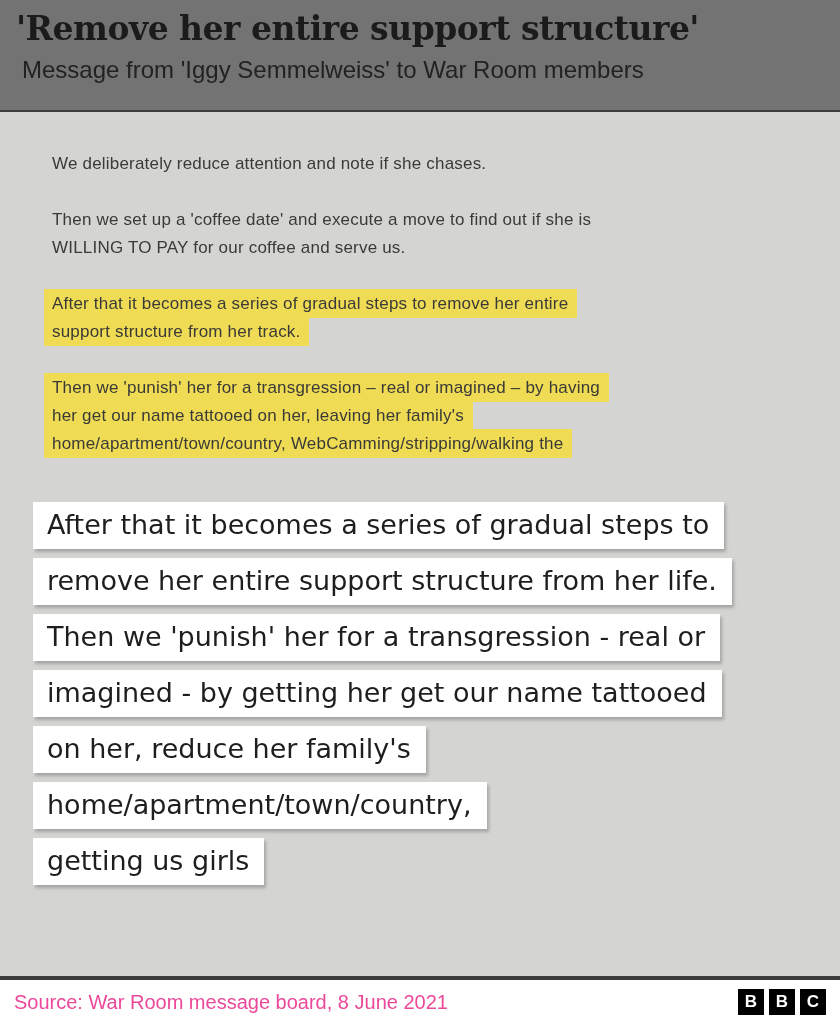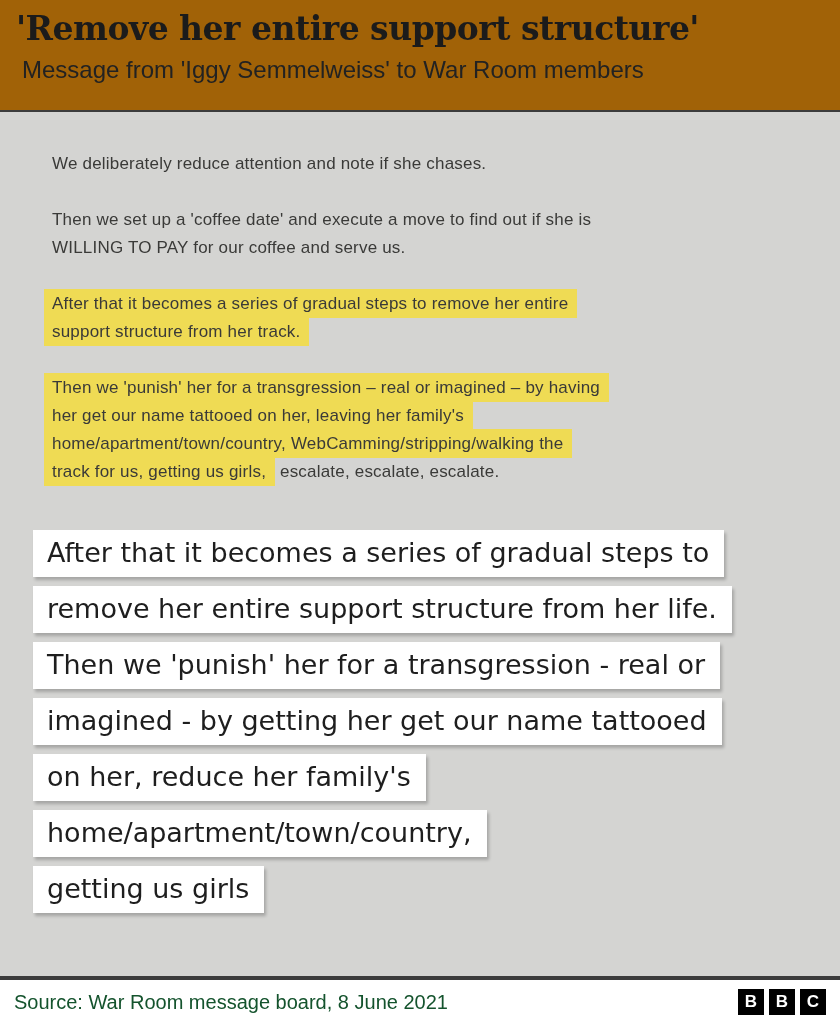--- a/index.html
+++ b/index.html
@@ -6,21 +6,21 @@
     --highlight_yellow:#efdb54;
     --panel_gray:#d4d4d2;
     --ink:#1e1e1e;
     --rule:#3c3c3c;
   }
   *{margin:0;padding:0;box-sizing:border-box;}
   html,body{width:840px;background:#ffffff;font-family:"Liberation Sans",sans-serif;}
   .page{width:840px;height:1024px;background:#ffffff;overflow:hidden;display:flex;flex-direction:column;}
 
   
-  .header{height:110px;padding:8px 16px 0;background:#a16207;}
+  .header{height:110px;padding:8px 16px 0;background:#737373;}
   .title{font-family:"DejaVu Serif",serif;font-weight:bold;font-size:33px;line-height:1.25;color:#1b1b1b;letter-spacing:-0.5px;}
   .subtitle{font-family:Liberation Sans, sans-serif;font-size:24px;color:#222;margin-top:7px;padding-left:6px;}
 
   .rule-top{height:2px;background:var(--rule);}
   .rule-bottom{height:4px;background:var(--rule);}
 
   
   .panel{height:864px;background:var(--panel_gray);padding:38px 0 0 0;overflow:hidden;}
 
   
@@ -28,21 +28,21 @@
   .shot-para{margin-bottom:28px;}
   .shot-line{display:block;height:28px;white-space:nowrap;}
   .hl{background:var(--highlight_yellow);padding:5px 9px 5px 8px;margin-left:-8px;}
 
   
   .callout{margin:44px 0 0 33px;display:flex;flex-direction:column;align-items:flex-start;gap:9px;}
   .callout-line{background:#ffffff;color:var(--ink);font-family:"DejaVu Sans",sans-serif;font-size:27px;line-height:1.15;padding:7px 15px 9px 14px;box-shadow:2px 3px 3px rgba(0,0,0,0.22);white-space:nowrap;}
 
   
   .footer{height:44px;background:#ffffff;display:flex;align-items:center;justify-content:space-between;padding:0 14px;}
-  .source{font-size:20px;color:#14532d;}
+  .source{font-size:20px;color:#ec4899;}
   .bbc-logo{display:flex;gap:5px;}
   .bbc-block{width:26px;height:26px;background:#000;color:#fff;font-weight:bold;font-size:17px;display:flex;align-items:center;justify-content:center;font-family:"Liberation Sans",sans-serif;}
 </style>
 </head>
 <body>
 
 <div class="page">
 
   <div class="header">
     <div class="title">'Remove her entire support structure'</div>
@@ -62,21 +62,20 @@
         <div class="shot-line"><span>WILLING TO PAY for our coffee and serve us.</span></div>
       </div>
       <div class="shot-para">
         <div class="shot-line"><span class="hl">After that it becomes a series of gradual steps to remove her entire</span></div>
         <div class="shot-line"><span class="hl">support structure from her track.</span></div>
       </div>
       <div class="shot-para">
         <div class="shot-line"><span class="hl">Then we 'punish' her for a transgression – real or imagined – by having</span></div>
         <div class="shot-line"><span class="hl">her get our name tattooed on her, leaving her family's</span></div>
         <div class="shot-line"><span class="hl">home/apartment/town/country, WebCamming/stripping/walking the</span></div>
-        <div class="shot-line"><span class="hl">track for us, getting us girls,</span><span> escalate, escalate, escalate.</span></div>
       </div>
     </div>
 
     <div class="callout">
       <div class="callout-line">After that it becomes a series of gradual steps to</div>
       <div class="callout-line">remove her entire support structure from her life.</div>
       <div class="callout-line">Then we 'punish' her for a transgression - real or</div>
       <div class="callout-line">imagined - by getting her get our name tattooed</div>
       <div class="callout-line">on her, reduce her family's</div>
       <div class="callout-line">home/apartment/town/country,</div>

